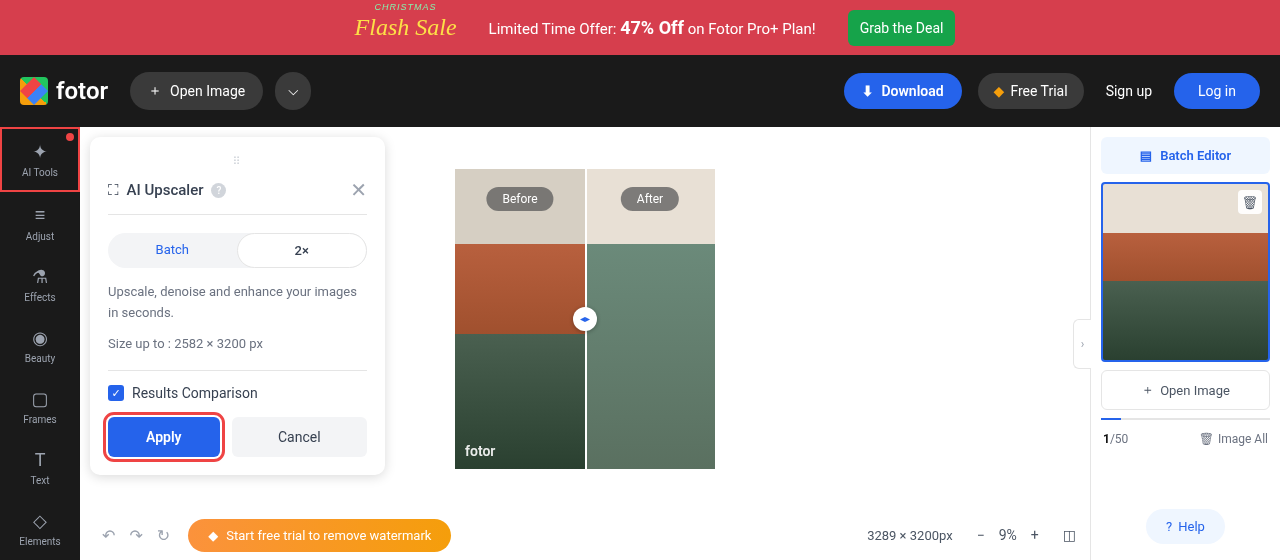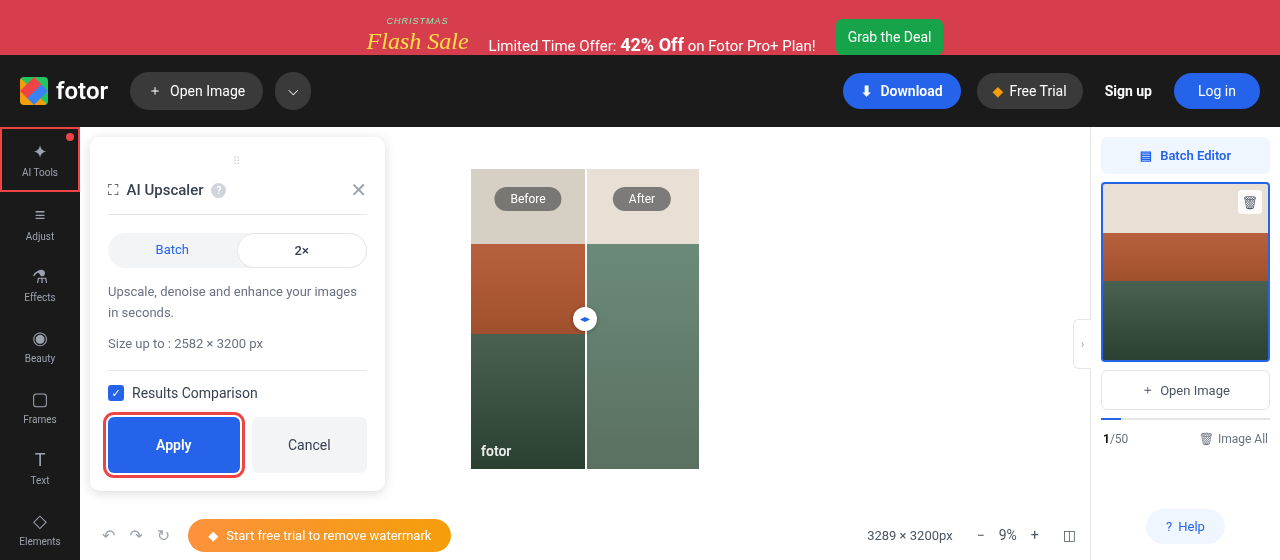--- a/index.html
+++ b/index.html
@@ -1,36 +1,36 @@
 <!DOCTYPE html>
 <html><head>
 <meta charset="utf-8">
 <style>
 *{margin:0;padding:0;box-sizing:border-box;font-family:-apple-system,BlinkMacSystemFont,"Segoe UI",Roboto,sans-serif}
 body{background:#f5f5f5;width:1280px;height:560px;overflow:hidden;position:relative}
-.banner{height:55px;background:#d63e4d;display:flex;align-items:flex-end;justify-content:center;gap:20px;color:#fff;position:relative}
+.banner{height:55px;background:#d63e4d;display:flex;align-items:center;justify-content:center;gap:32px;color:#fff;position:relative}
 .banner-sale{font-family:cursive;font-style:italic;font-size:24px;color:#fde047;position:relative;margin-left:30px}
 .banner-sale::before{content:"CHRISTMAS";position:absolute;top:-12px;left:20px;font-size:9px;color:#86efac;font-family:sans-serif;letter-spacing:1px}
 .banner-text{font-size:15px}
 .banner-text b{font-size:18px;font-weight:700}
 .grab-btn{background:#16a34a;color:#fff;padding:10px 12px;border-radius:6px;font-weight:400;border:none;cursor:pointer;font-size:14px}
 .topbar{height:72px;background:#1a1a1a;display:flex;align-items:center;padding:0 20px;gap:8px}
 .logo{display:flex;align-items:center;gap:8px}
 .logo-icon{width:28px;height:28px;background:linear-gradient(45deg,#f59e0b 0%,#f59e0b 50%,#22c55e 50%,#22c55e 100%);border-radius:4px;position:relative}
 .logo-icon::before{content:"";position:absolute;inset:0;background:linear-gradient(135deg,#ef4444 0%,#ef4444 50%,#3b82f6 50%,#3b82f6 100%);clip-path:polygon(50% 0,100% 50%,50% 100%,0 50%)}
 .logo-text{color:#fff;font-size:24px;font-weight:600}
 .dropdown{color:#fff;font-size:15px;display:flex;align-items:center;gap:8px;padding:8px 14px;cursor:pointer;margin-left:30px}
 .dropdown::after{content:"⌵";font-size:14px}
 .open-btn{background:#3a3a3a;color:#fff;border:none;padding:10px 18px;border-radius:20px;cursor:pointer;display:flex;align-items:center;gap:8px;font-size:14px;margin-left:14px}
 .chevron-btn{background:#3a3a3a;color:#fff;border:none;width:36px;height:38px;border-radius:20px;cursor:pointer;margin-left:4px;display:flex;align-items:center;justify-content:center}
 .spacer{flex:1}
 .dl-btn{background:#2563eb;color:#fff;padding:10px 18px;border-radius:20px;border:none;cursor:pointer;font-weight:600;display:flex;align-items:center;gap:8px;font-size:14px}
 .trial-btn{background:#3a3a3a;color:#fff;padding:10px 16px;border-radius:20px;border:none;cursor:pointer;display:flex;align-items:center;gap:6px;font-size:14px;margin-left:8px}
 .diamond{color:#f59e0b}
-.signup{color:#fff;font-weight:700;font-size:14px;cursor:pointer;margin:0 14px}
+.signup{color:#fff;font-weight:400;font-size:14px;cursor:pointer;margin:0 14px}
 .login-btn{background:#2563eb;color:#fff;padding:10px 24px;border-radius:20px;border:none;cursor:pointer;font-weight:400;font-size:14px}
 .workspace{display:flex;height:433px}
 .sidebar{width:80px;background:#1a1a1a;display:flex;flex-direction:column}
 .side-item{display:flex;flex-direction:column;align-items:center;padding:12px 4px;cursor:pointer;color:#9ca3af;font-size:10px;gap:5px;position:relative}
 .side-item.active{border:2px solid #ef4444}
 .side-item.active::after{content:"";position:absolute;top:4px;right:4px;width:8px;height:8px;background:#ef4444;border-radius:50%}
 .side-icon{font-size:18px;color:#9ca3af}
 .canvas{flex:1;background:#fff;position:relative;display:flex;flex-direction:column}
 .panel{position:absolute;left:10px;top:10px;width:295px;background:#fff;border-radius:10px;box-shadow:0 2px 12px rgba(0,0,0,.15);padding:18px;z-index:10}
 .panel-drag{display:flex;justify-content:center;margin-bottom:10px;color:#d1d5db;font-size:11px;letter-spacing:2px}
@@ -38,24 +38,24 @@
 .panel-title{display:flex;align-items:center;gap:8px;font-weight:500;font-size:15px;color:#374151}
 .help-icon{width:15px;height:15px;background:#d1d5db;border-radius:50%;color:#fff;display:inline-flex;align-items:center;justify-content:center;font-size:10px}
 .close-icon{color:#9ca3af;font-size:20px;cursor:pointer}
 .pill-group{display:flex;background:#f3f4f6;border-radius:20px;margin:18px 0 14px}
 .pill{flex:1;text-align:center;padding:9px;font-size:13px;cursor:pointer;border-radius:20px;color:#2563eb}
 .pill.active{background:#fff;border:1px solid #e5e5e5;color:#374151;font-weight:500}
 .panel-text{color:#6b7280;font-size:13px;line-height:1.6;margin-bottom:10px}
 .checkbox-row{display:flex;align-items:center;gap:8px;margin:16px 0;padding-top:14px;border-top:1px solid #e5e5e5;color:#374151;font-size:14px}
 .checkbox{width:16px;height:16px;background:#2563eb;border-radius:3px;color:#fff;display:flex;align-items:center;justify-content:center;font-size:11px}
 .btn-row{display:flex;gap:12px}
-.apply-btn{flex:1;background:#2563eb;color:#fff;border:none;padding:20px;border-radius:6px;font-weight:600;cursor:pointer;font-size:14px;outline:3px solid #ef4444;outline-offset:2px}
+.apply-btn{flex:1;background:#2563eb;color:#fff;border:none;padding:0;border-radius:6px;font-weight:600;cursor:pointer;font-size:14px;outline:3px solid #ef4444;outline-offset:2px}
 .cancel-btn{flex:1;background:#f3f4f6;color:#374151;border:none;padding:12px;border-radius:6px;cursor:pointer;font-size:14px}
 .canvas-area{flex:1;display:flex;align-items:center;justify-content:center;position:relative}
-.image-wrap{width:228px;height:300px;position:relative;display:flex}
+.image-wrap{width:260px;height:300px;position:relative;display:flex}
 .img-half{flex:1;position:relative;overflow:hidden}
 .img-half.before{background:linear-gradient(180deg,#d6cfc3 0%,#d6cfc3 25%,#b8603e 25%,#a0502e 55%,#4a6050 55%,#2a4030 100%)}
 .img-half.after{background:linear-gradient(180deg,#e8e0d5 0%,#e8e0d5 25%,#6b8a7a 25%,#5a7060 100%)}
 .img-label{position:absolute;top:18px;left:50%;transform:translateX(-50%);background:rgba(90,90,90,.75);color:#fff;padding:5px 16px;border-radius:14px;font-size:12px}
 .divider{position:absolute;left:50%;top:0;bottom:0;width:2px;background:#fff}
 .drag-handle{position:absolute;left:50%;top:50%;transform:translate(-50%,-50%);width:24px;height:24px;background:#fff;border-radius:50%;display:flex;align-items:center;justify-content:center;color:#2563eb;font-size:10px;box-shadow:0 1px 4px rgba(0,0,0,.3)}
 .watermark{position:absolute;bottom:10px;left:10px;color:#fff;font-weight:600;font-size:14px;opacity:.9}
 .bottombar{height:50px;display:flex;align-items:center;padding:0 14px;gap:10px}
 .history{display:flex;gap:14px;color:#9ca3af;font-size:16px;padding:0 8px}
 .history span{cursor:pointer}
@@ -74,21 +74,21 @@
 .clear-all{display:flex;align-items:center;gap:4px;cursor:pointer}
 .help-btn{background:#eff6ff;color:#2563eb;border:none;padding:10px 20px;border-radius:18px;cursor:pointer;display:flex;align-items:center;justify-content:center;gap:6px;font-size:13px;margin:auto auto 6px}
 .collapse-tab{position:absolute;left:-18px;top:50%;transform:translateY(-50%);width:18px;height:50px;background:#fff;border:1px solid #e5e5e5;border-right:none;border-radius:6px 0 0 6px;display:flex;align-items:center;justify-content:center;color:#9ca3af;cursor:pointer;font-size:12px}
 </style>
 </head>
 <body>
 
 <div class="banner">
   <span class="banner-sale">Flash Sale</span>
   <span class="banner-text">
-    <span>Limited Time Offer: </span><b>42% Off</b><span> on Fotor Pro+ Plan!</span>
+    <span>Limited Time Offer: </span><b>47% Off</b><span> on Fotor Pro+ Plan!</span>
   </span>
   <button class="grab-btn">Grab the Deal</button>
 </div>
 
 <div class="topbar">
   <div class="logo">
     <div class="logo-icon"></div>
     <span class="logo-text">fotor</span>
   </div>
   <button class="open-btn">

